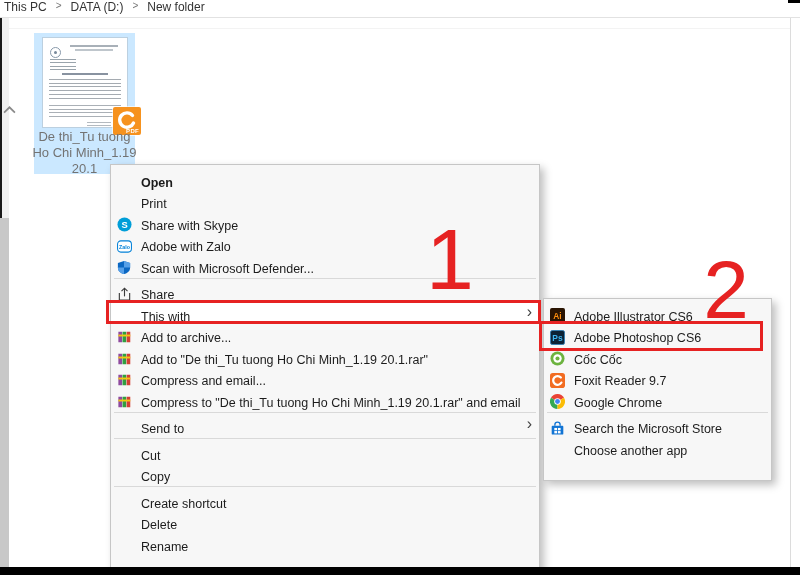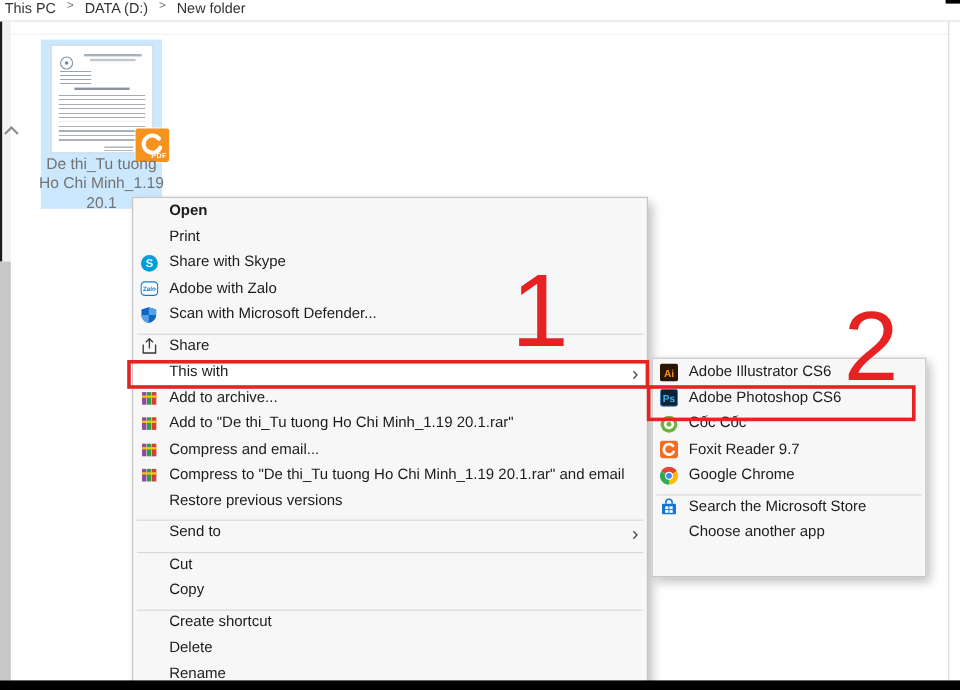--- a/index.html
+++ b/index.html
@@ -44,21 +44,21 @@
              border-radius:2px;box-shadow:0 0 0 1px rgba(255,255,255,.6);}
   .pdf-txt{position:absolute;right:2px;bottom:1px;font-size:6px;font-weight:bold;color:#fff;letter-spacing:.3px;}
   .fname{position:absolute;left:-20px;top:96px;width:141px;text-align:center;
          font-size:13px;line-height:16px;color:#737373;}
 
   
   .menu{position:absolute;background:#f7f7f7;border:1px solid #c6c6c6;box-sizing:border-box;
         box-shadow:4px 4px 8px rgba(0,0,0,.25);padding-top:3px;z-index:10;overflow:hidden;}
   .main-menu{left:110px;top:164px;width:430px;height:411px;}
   .sub-menu{left:543px;top:298px;width:229px;height:183px;z-index:11;}
-  .row{height:21.5px;display:flex;align-items:flex-start;position:relative;padding-left:4px;cursor:default;}
+  .row{height:21.5px;display:flex;align-items:flex-end;position:relative;padding-left:4px;cursor:default;}
   .sub-menu .row{padding-left:5px;}
   .row .ico{width:18px;height:16px;flex:none;display:flex;align-items:center;justify-content:center;margin-right:8px;}
   .sub-menu .row .ico{width:17px;}
   .row .lbl{font-size:12.5px;color:#1c1c1c;white-space:nowrap;}
   .row.bold .lbl{font-weight:bold;}
   .row.hl{background:#ffffff;}
   .row .chev{position:absolute;right:7px;top:50%;transform:translateY(-54%);font-size:16px;color:#444;}
   .sep{height:5px;display:flex;align-items:center;padding:0 3px;}
   .sep::after{content:"";display:block;width:100%;height:1px;background:#d9d9d9;}
 
@@ -210,24 +210,20 @@
         <span class="ico">
           <svg width="15" height="14" viewBox="0 0 16 16">
             <rect x="1" y="2" width="4.2" height="12" fill="#8e4a9e"></rect>
             <rect x="5.7" y="2" width="4.2" height="12" fill="#2f9e41"></rect>
             <rect x="10.4" y="2" width="4.2" height="12" fill="#d23f34"></rect>
             <rect x="1" y="5.2" width="13.6" height="2.2" fill="#f3c613"></rect>
           </svg>
         </span>
         <span class="lbl">Compress to "De thi_Tu tuong Ho Chi Minh_1.19 20.1.rar" and email</span>
       </div>
-      <div class="row">
-        <span class="ico"></span>
-        <span class="lbl">Restore previous versions</span>
-      </div>
       <div class="sep"></div>
       <div class="row">
         <span class="ico"></span>
         <span class="lbl">Send to</span>
         <span class="chev">›</span>
       </div>
       <div class="sep"></div>
       <div class="row">
         <span class="ico"></span>
         <span class="lbl">Cut</span>

